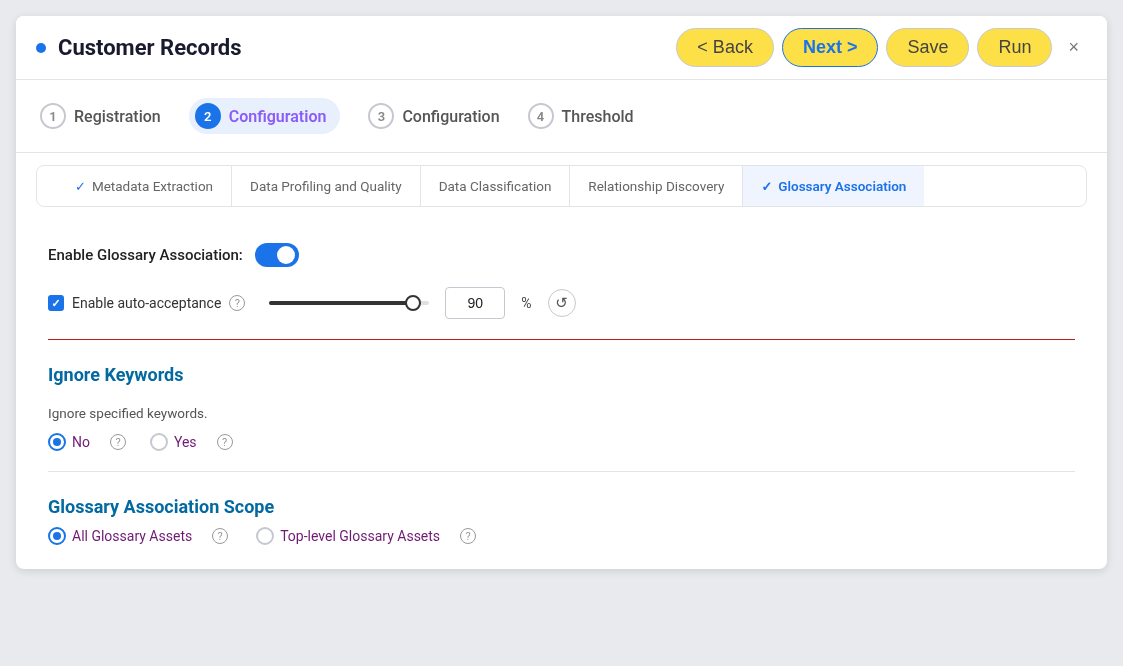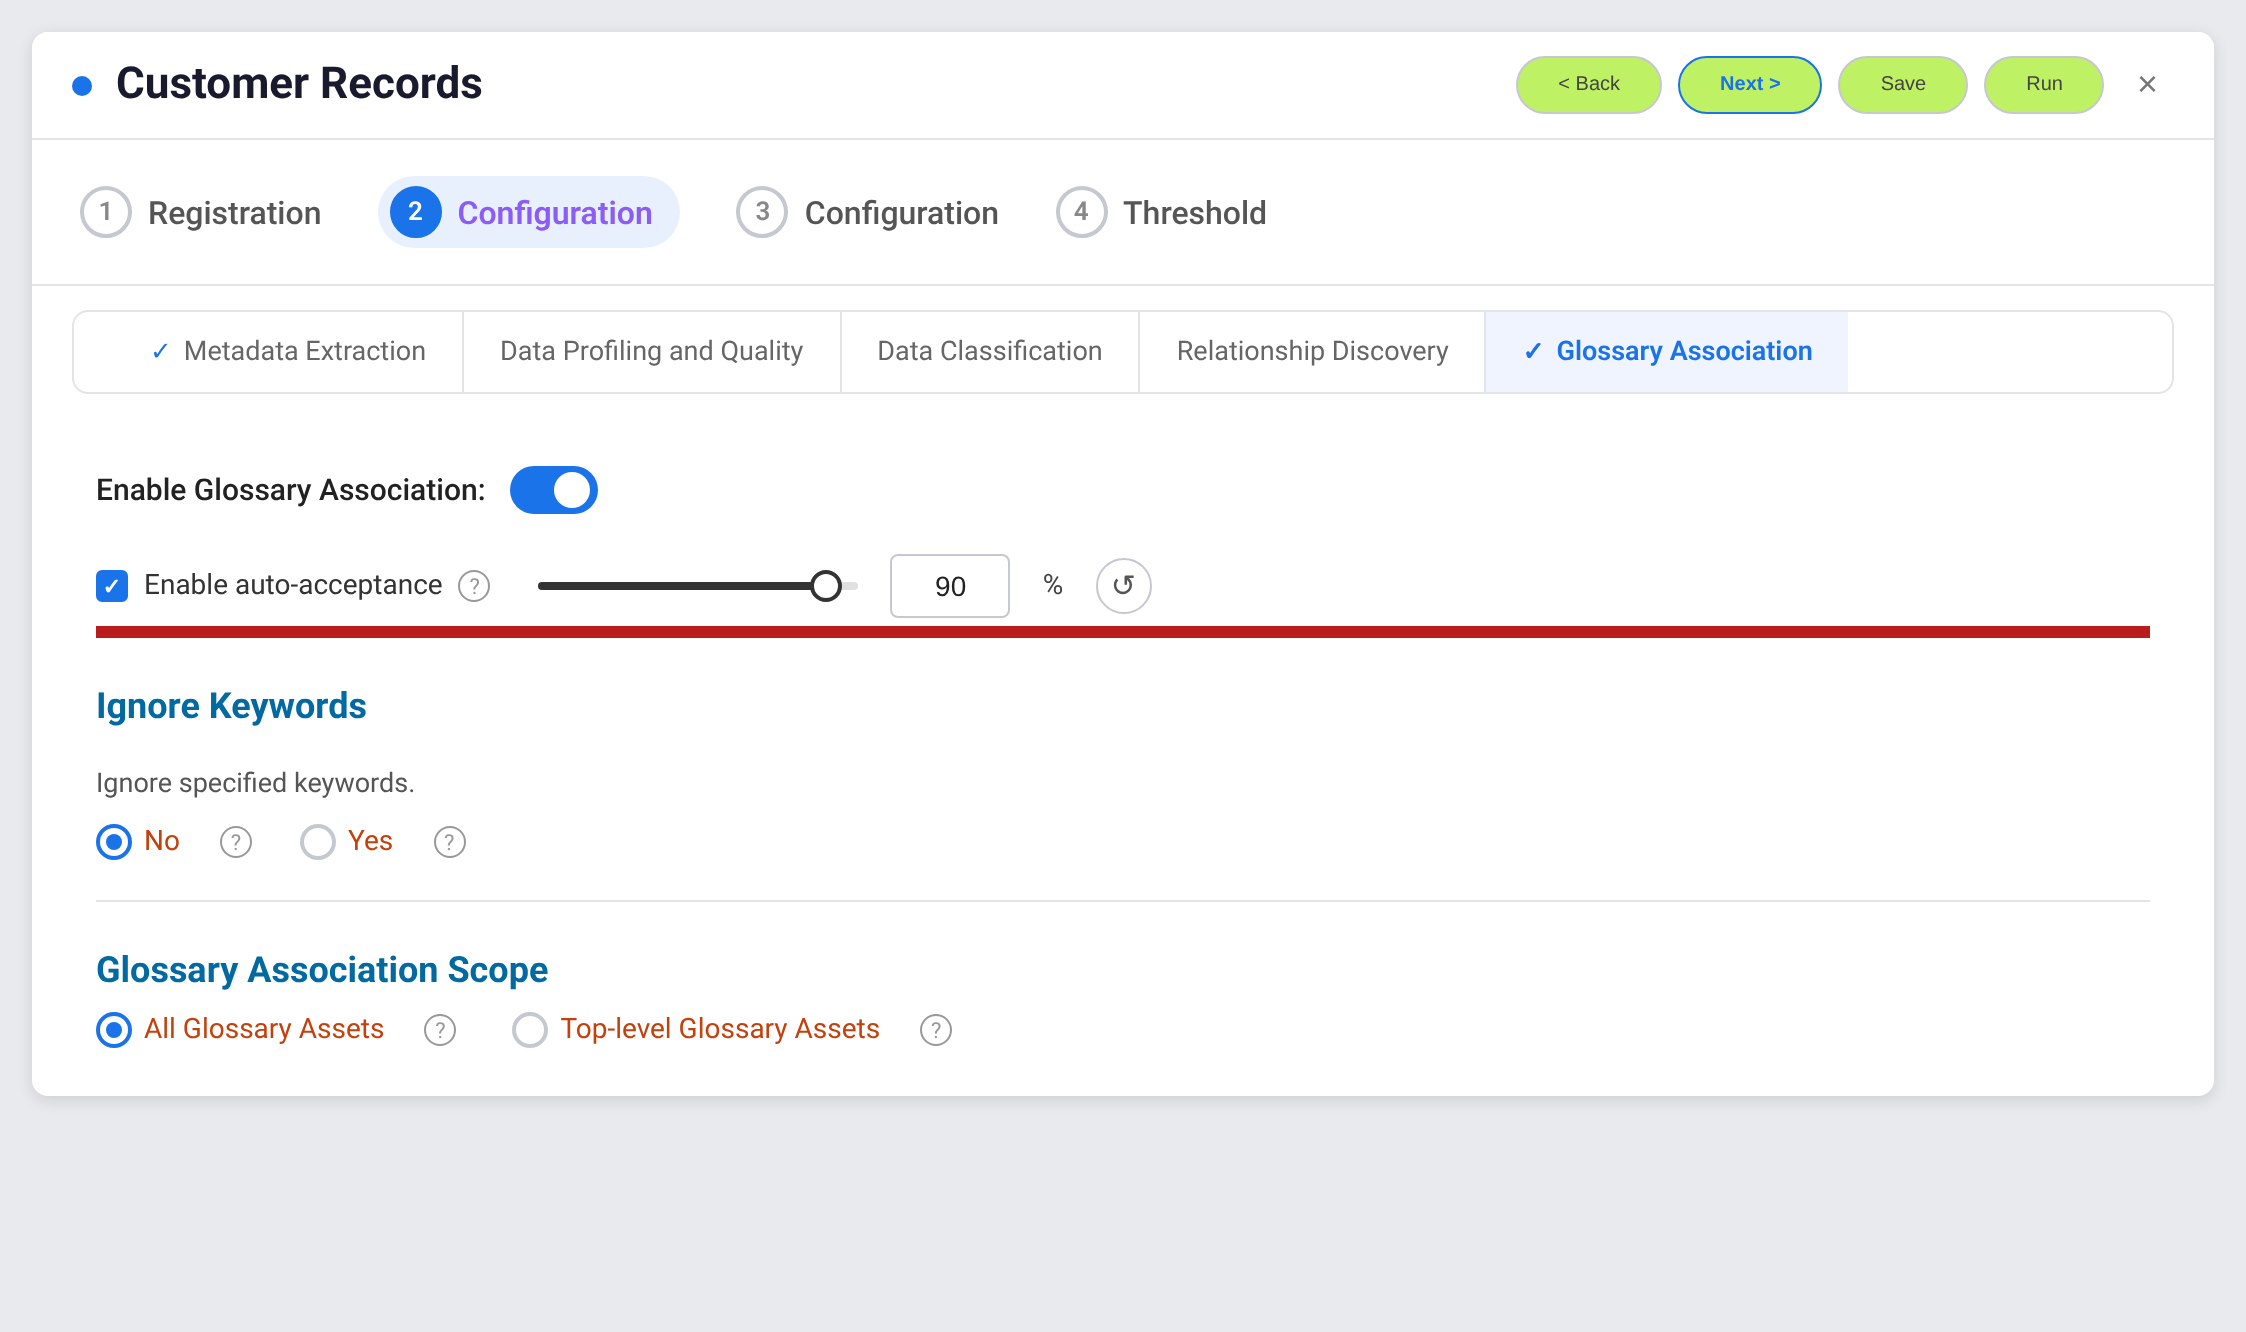--- a/index.html
+++ b/index.html
@@ -46,22 +46,22 @@
     }
     .header-actions {
       display: flex;
       gap: 8px;
       align-items: center;
     }
     .btn {
       padding: 8px 20px;
       border-radius: 20px;
       border: 1.5px solid #c5c8d0;
-      background: #bef264;
-      font-size: 10px;
+      background: #fde047;
+      font-size: 18px;
       font-weight: 500;
       cursor: pointer;
       color: #444;
       text-align: center;
     }
     .btn-next {
       border-color: #1a73e8;
       color: #1a73e8;
       font-weight: 600;
     }
@@ -191,22 +191,22 @@
       border-radius: 50%;
       top: 3px;
       right: 4px;
       transition: 0.2s;
     }
     
     .acceptance-row {
       display: flex;
       align-items: center;
       gap: 16px;
-      padding-bottom: 4px;
-      border-bottom: 6px solid #b91c1c;
+      padding-bottom: 20px;
+      border-bottom: 1px solid #b91c1c;
       flex-wrap: wrap;
     }
     .checkbox-label {
       display: flex;
       align-items: center;
       gap: 8px;
       font-size: 14px;
       color: #333;
     }
     .checkbox-box {
@@ -349,21 +349,21 @@
       width: 8px;
       height: 8px;
       border-radius: 50%;
       background: #1a73e8;
     }
     .radio-outer.empty {
       border-color: #c5c8d0;
     }
     .radio-label {
       font-size: 14px;
-      color: #c2410c;
+      color: #701a75;
     }
     
     .scope-section {
       margin-top: 24px;
     }
   </style>
 </head>
 <body>
 
 <div class="main-container">

